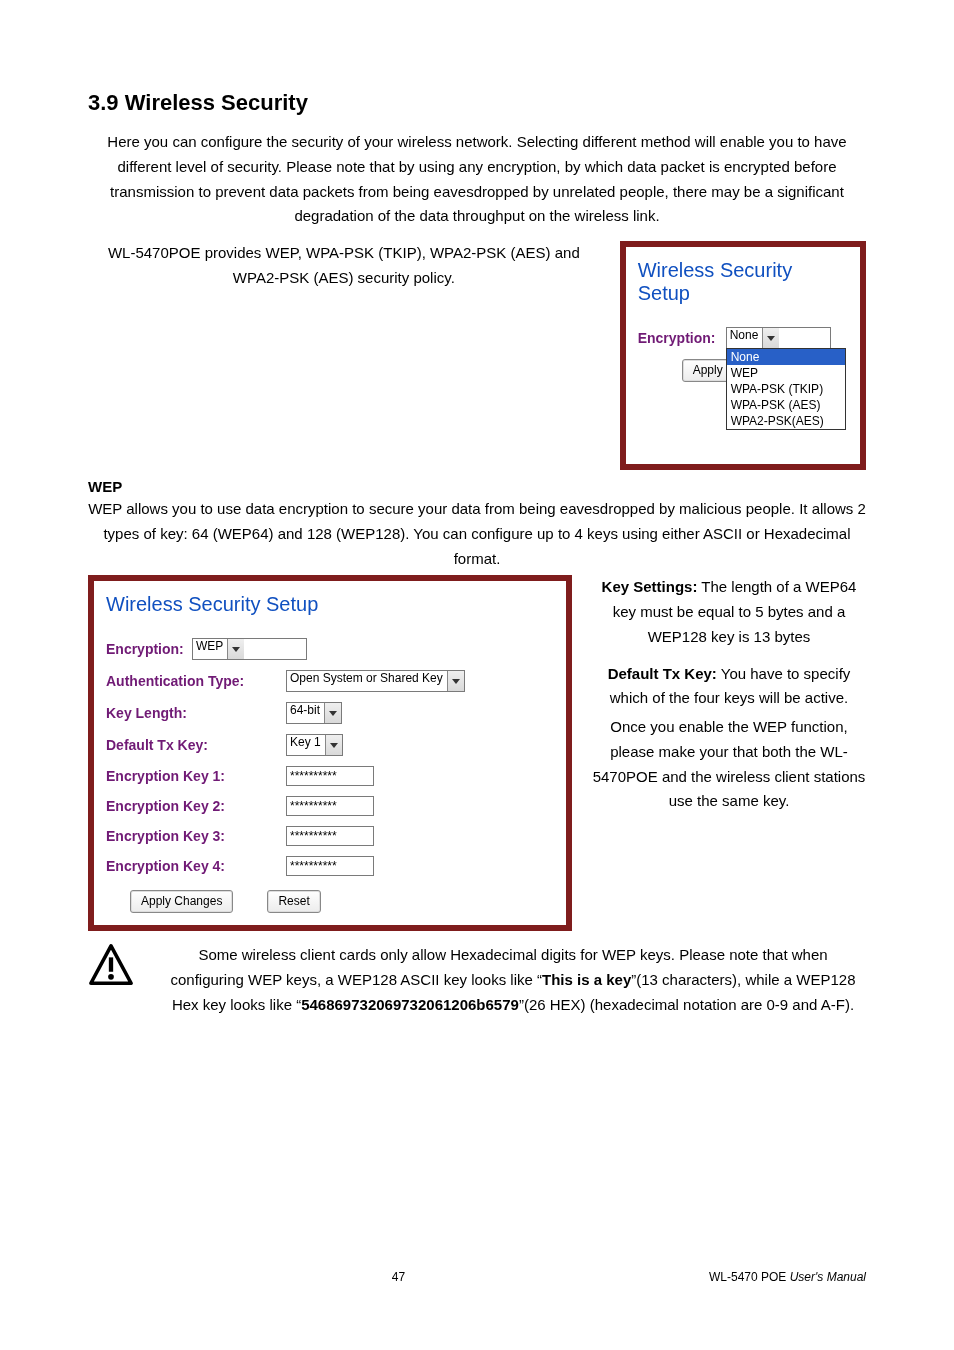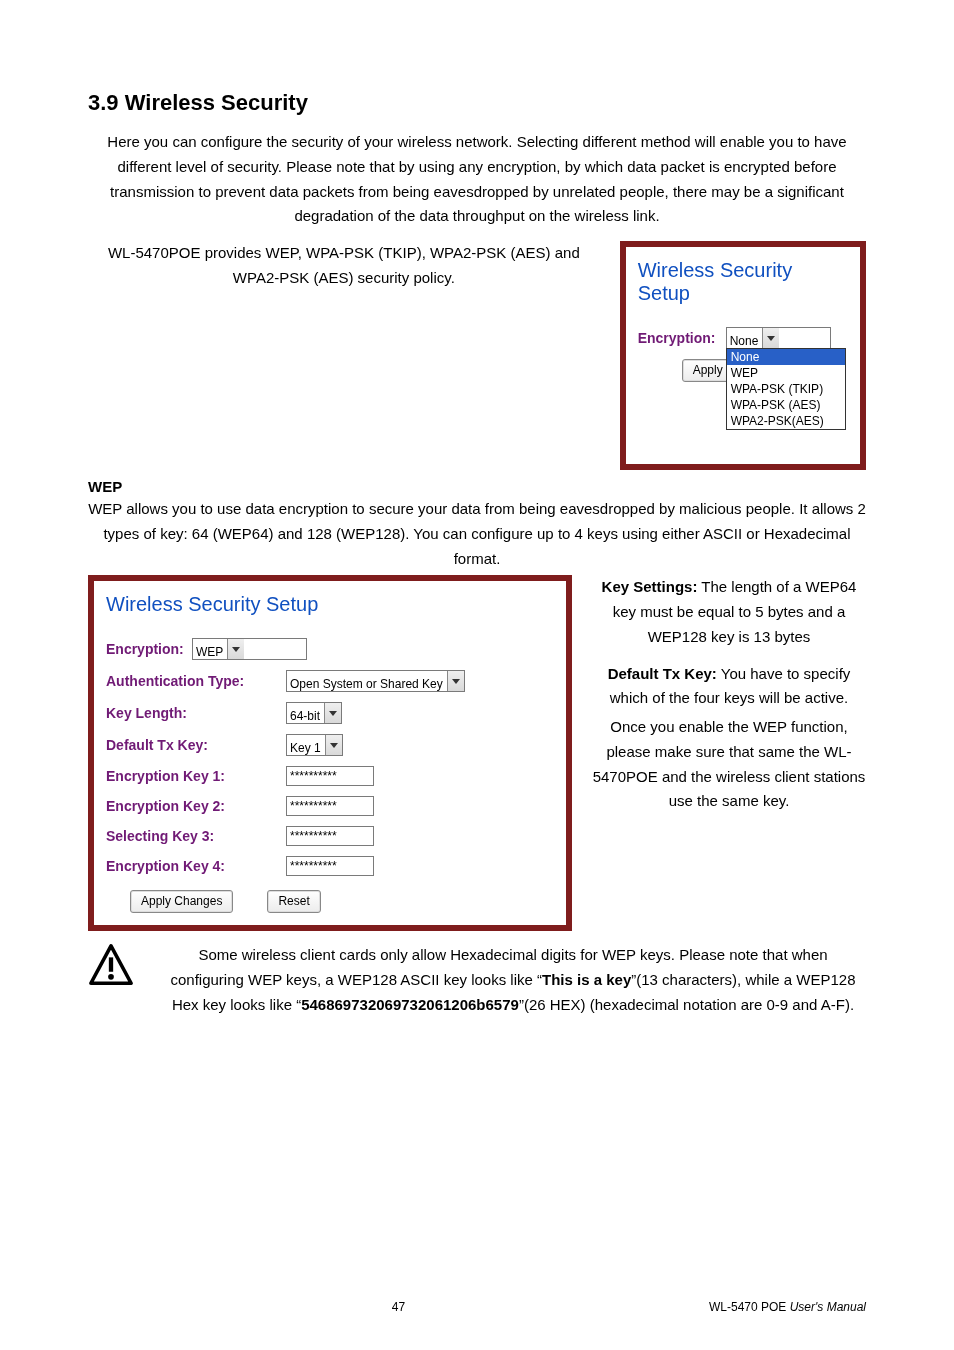--- a/index.html
+++ b/index.html
@@ -56,21 +56,21 @@
   .flabel {
     font-weight: bold;
     font-family: Arial, sans-serif;
     font-size: 14px;
     min-width: 180px;
     color: #701a75;
   }
   .fig1 .flabel { min-width: 88px; }
   .select-like {
     display: inline-flex;
-    align-items: flex-end;
+    align-items: flex-start;
     border: 1px solid #7a7a7a;
     background: #fff;
     height: 20px;
     font-family: Tahoma, Arial, sans-serif;
     font-size: 12px;
     padding: 0 0 0 3px;
     position: relative;
   }
   .select-like .sel-arrow {
     width: 16px;
@@ -126,21 +126,21 @@
   .sub-h { font-weight: bold; font-size: 15px; margin: 8px 0 2px 0; }
   .right-text { font-size: 15px; line-height: 1.6; }
   .note-row {
     display: flex;
     gap: 26px;
     margin-top: 12px;
   }
   .warn-icon svg { width: 46px; height: 46px; }
   .footer {
     position: absolute;
-    bottom: 36px;
+    bottom: 66px;
     left: 0; right: 0;
     padding: 0 88px;
     display: flex;
     justify-content: space-between;
     font-size: 12px;
   }
   .footer .pg { text-align: center; flex: 1; }
   .footer .man { font-style: italic; }
   .footer .man .pn { font-style: normal; }
   .btn-row { margin-top: 10px; display: flex; gap: 10px; }
@@ -234,42 +234,42 @@
 
       <div class="frow">
         <span class="flabel">Encryption Key 1:</span>
         <span class="input-like">**********</span>
       </div>
       <div class="frow">
         <span class="flabel">Encryption Key 2:</span>
         <span class="input-like">**********</span>
       </div>
       <div class="frow">
-        <span class="flabel">Selecting Key 3:</span>
+        <span class="flabel">Encryption Key 3:</span>
         <span class="input-like">**********</span>
       </div>
       <div class="frow">
         <span class="flabel">Encryption Key 4:</span>
         <span class="input-like">**********</span>
       </div>
 
       <div class="btn-row">
         <span class="btn-like">Apply Changes</span>
         <span class="btn-like">Reset</span>
       </div>
     </div>
 
     <div class="right-text" style="flex:1;">
       <p class="para">
         <span class="bold">Key Settings:</span><span> The length of a WEP64 key must be equal to 5 bytes and a WEP128 key is 13 bytes</span>
       </p>
       <p class="para">
         <span class="bold">Default Tx Key:</span><span> You have to specify which of the four keys will be active.</span>
       </p>
-      <p class="para" style="margin-top:-8px;">Once you enable the WEP function, please make sure that same the WL-5470POE and the wireless client stations use the same key.</p>
+      <p class="para" style="margin-top:-8px;">Once you enable the WEP function, please make your that both the WL-5470POE and the wireless client stations use the same key.</p>
     </div>
   </div>
 
   <div class="note-row">
     <div class="warn-icon">
       <svg viewBox="0 0 64 64">
         <polygon points="32,4 60,56 4,56" fill="none" stroke="#000" stroke-width="5" stroke-linejoin="round"></polygon>
         <rect x="29" y="20" width="6" height="20" fill="#000"></rect>
         <circle cx="32" cy="47" r="4" fill="#000"></circle>
       </svg>

